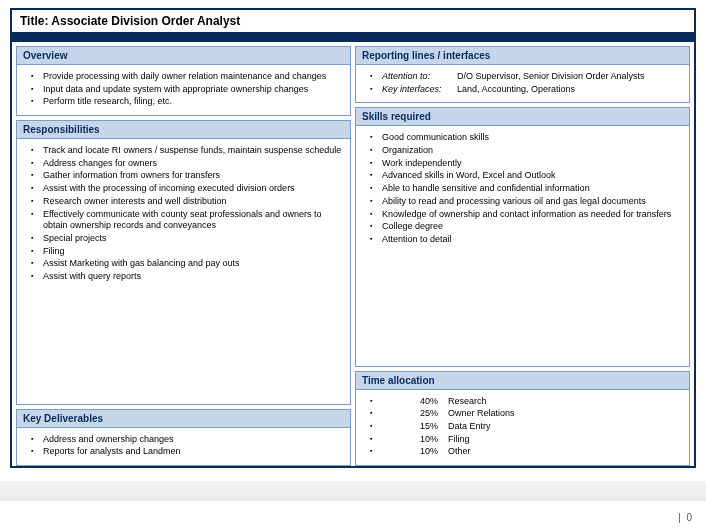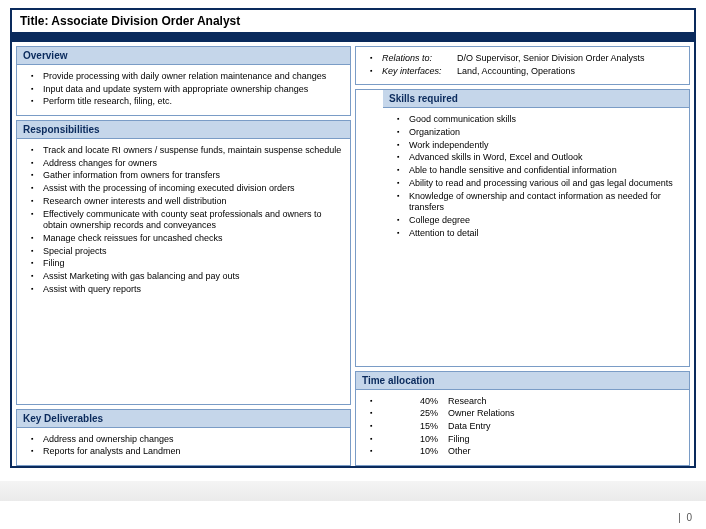--- a/index.html
+++ b/index.html
@@ -91,21 +91,20 @@
   }
   .footer-stripe {
     position:absolute;
     bottom: 28px;
     left:0; right:0;
     height: 20px;
     background: linear-gradient(#f4f4f4,#eaeaea);
   }
   .right-col .section:nth-child(2){
     flex-grow:1;
-    padding-left:27px;
   }
   .left-col .section:nth-child(2){
     flex-grow:1;
   }
 </style>
 </head>
 <body>
 
 <div class="slide">
   <div class="outer-frame">
@@ -128,21 +127,20 @@
         <div class="section">
           <div class="section-header">Responsibilities</div>
           <div class="section-body">
             <ul>
               <li>Track and locate RI owners / suspense funds, maintain suspense schedule</li>
               <li>Address changes for owners</li>
               <li>Gather information from owners for transfers</li>
               <li>Assist with the processing of incoming executed division orders</li>
               <li>Research owner interests and well distribution</li>
               <li>Effectively communicate with county seat professionals and owners to obtain ownership records and conveyances</li>
-              <li>Manage check reissues for uncashed checks</li>
               <li>Special projects</li>
               <li>Filing</li>
               <li>Assist Marketing with gas balancing and pay outs</li>
               <li>Assist with query reports</li>
             </ul>
           </div>
         </div>
 
         <div class="section">
           <div class="section-header">Key Deliverables</div>
@@ -152,25 +150,26 @@
               <li>Reports for analysts and Landmen</li>
             </ul>
           </div>
         </div>
 
       </div>
 
       <div class="right-col">
 
         <div class="section">
+          <div class="section-header">Reporting lines / interfaces</div>
           <div class="section-body">
             <ul>
               <li>
                 <span class="kv-row">
-                  <span class="kv-label">Relations to:</span>
+                  <span class="kv-label">Attention to:</span>
                   <span>D/O Supervisor, Senior Division Order Analysts</span>
                 </span>
               </li>
               <li>
                 <span class="kv-row">
                   <span class="kv-label">Key interfaces:</span>
                   <span>Land, Accounting, Operations</span>
                 </span>
               </li>
             </ul>

